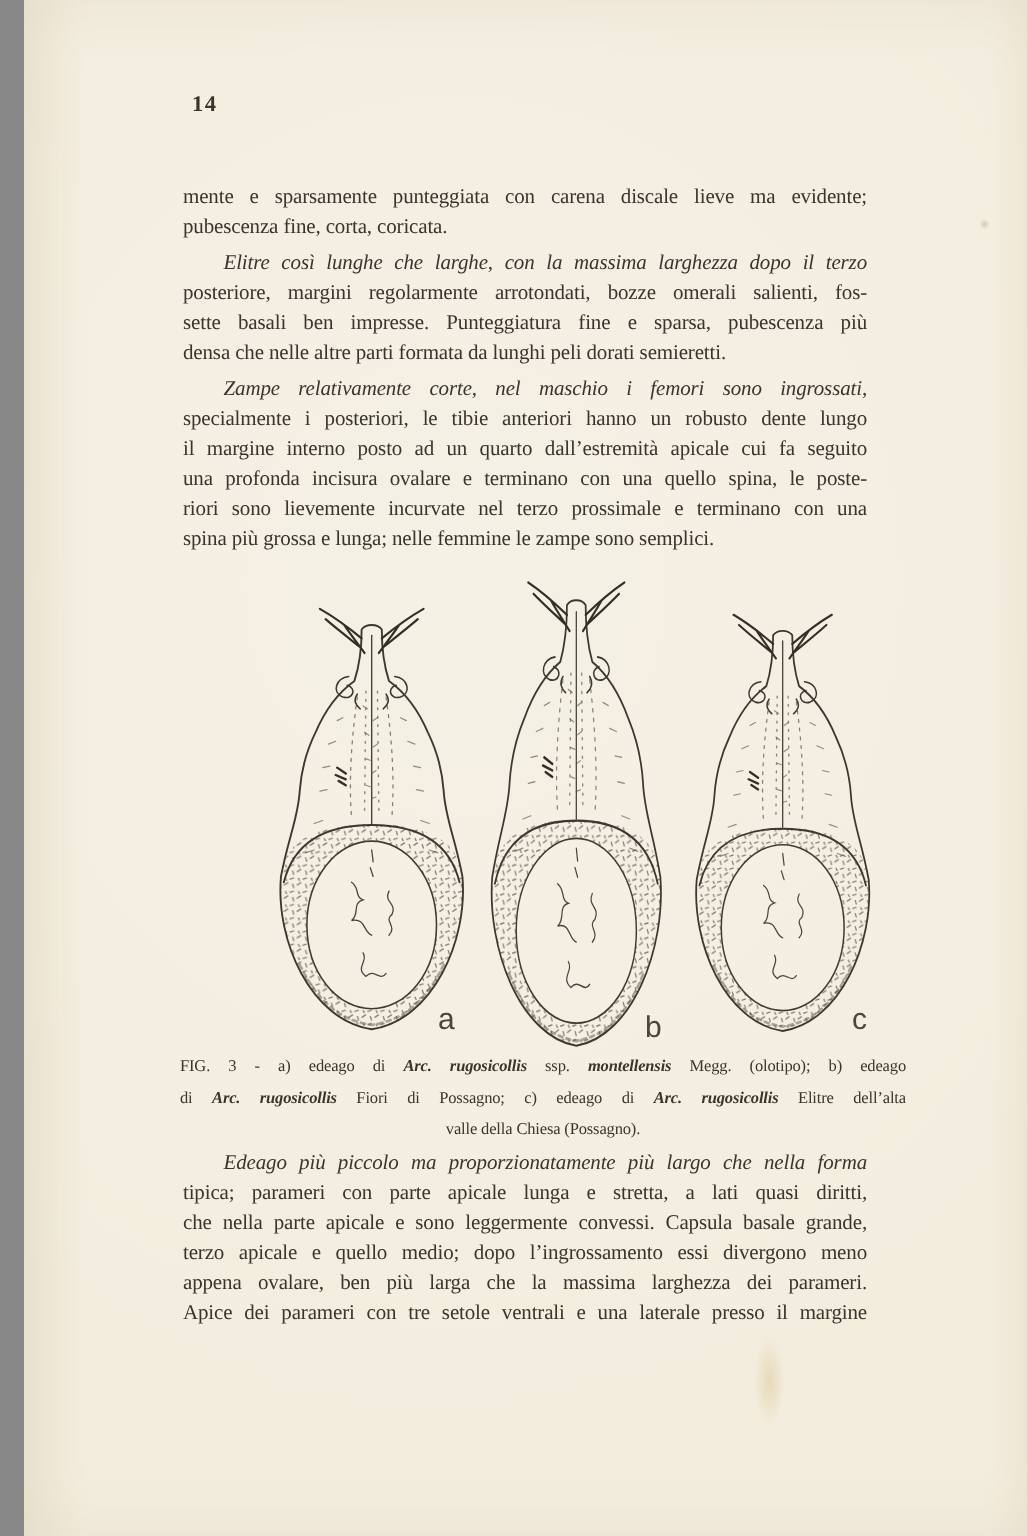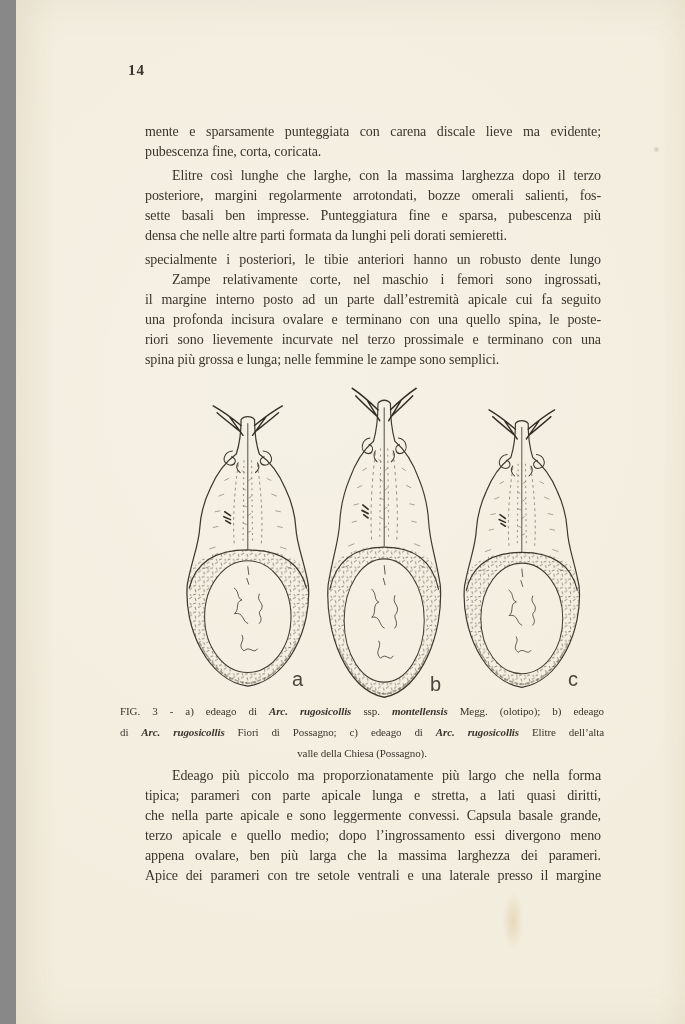--- a/index.html
+++ b/index.html
@@ -8,27 +8,27 @@
     background:
       radial-gradient(130% 95% at 42% 38%, rgba(255,255,255,0.22), rgba(255,255,255,0) 62%),
       linear-gradient(90deg,#eee6d3 0%,#f3edde 6%,#f3edde 94%,#eee5d1 100%),
       #f2ecdc;
     font-family:"Liberation Serif","DejaVu Serif",serif;
     color:#3a352c;
     box-shadow:inset 0 0 45px rgba(120,100,60,0.08);
     margin-left:16px;
   }
   .pagenum{position:absolute;left:112px;top:62px;font-size:15px;font-weight:bold;letter-spacing:1px;}
-  .block{position:absolute;left:129px;width:456px;}
+  .block{position:absolute;left:106px;width:456px;}
   .block.top{top:122px;}
   .block.bottom{top:766px;}
   .tline{height:20px;line-height:20px;font-size:14px;letter-spacing:-0.1px;
          text-align:justify;text-align-last:justify;overflow:hidden;white-space:normal;}
   .tline.end{text-align-last:left;}
-  .tline.ind{text-indent:27px;}
+  .tline.ind{text-indent:27px;font-style:italic;}
   .para.sp{margin-top:4px;}
   .caption{position:absolute;left:104px;top:701px;width:484px;}
   .cline{height:21px;line-height:21px;font-size:11px;letter-spacing:-0.1px;
          text-align:justify;text-align-last:justify;overflow:hidden;}
   .cline.center{text-align:center;text-align-last:center;}
   .caption i{font-weight:bold;font-style:italic;}
   svg.figure{position:absolute;left:0;top:0;pointer-events:none;}
   .fig-label{font-family:"Liberation Sans","DejaVu Sans",sans-serif;font-size:20px;fill:#4b463b;}
   .stain{position:absolute;left:487px;top:892px;width:20px;height:58px;
          background:radial-gradient(ellipse at center, rgba(204,168,92,0.30), rgba(204,168,92,0) 70%);
@@ -48,23 +48,23 @@
       <div class="tline">mente e sparsamente punteggiata con carena discale lieve ma evidente;</div>
       <div class="tline end">pubescenza fine, corta, coricata.</div>
     </div>
     <div class="para sp">
       <div class="tline ind">Elitre così lunghe che larghe, con la massima larghezza dopo il terzo</div>
       <div class="tline">posteriore, margini regolarmente arrotondati, bozze omerali salienti, fos-</div>
       <div class="tline">sette basali ben impresse. Punteggiatura fine e sparsa, pubescenza più</div>
       <div class="tline end">densa che nelle altre parti formata da lunghi peli dorati semieretti.</div>
     </div>
     <div class="para sp">
+      <div class="tline ind">Zampe relativamente corte, nel maschio i femori sono ingrossati,</div>
       <div class="tline">specialmente i posteriori, le tibie anteriori hanno un robusto dente lungo</div>
-      <div class="tline ind">Zampe relativamente corte, nel maschio i femori sono ingrossati,</div>
-      <div class="tline">il margine interno posto ad un parte dall’estremità apicale cui fa seguito</div>
+      <div class="tline">il margine interno posto ad un quarto dall’estremità apicale cui fa seguito</div>
       <div class="tline">una profonda incisura ovalare e terminano con una quello spina, le poste-</div>
       <div class="tline">riori sono lievemente incurvate nel terzo prossimale e terminano con una</div>
       <div class="tline end">spina più grossa e lunga; nelle femmine le zampe sono semplici.</div>
     </div>
   </div>
 
   <svg class="figure" width="685" height="1024" viewBox="0 0 685 1024" aria-hidden="true">
     <defs>
       <pattern id="st" width="9" height="9" patternUnits="userSpaceOnUse">
         <path d="M1,3 l3,-2 M5,8 l3,-1 M2,7 l1,2 M7,2 l1,3" stroke="#6e675a" stroke-width="0.9" fill="none" opacity="0.85"></path>

